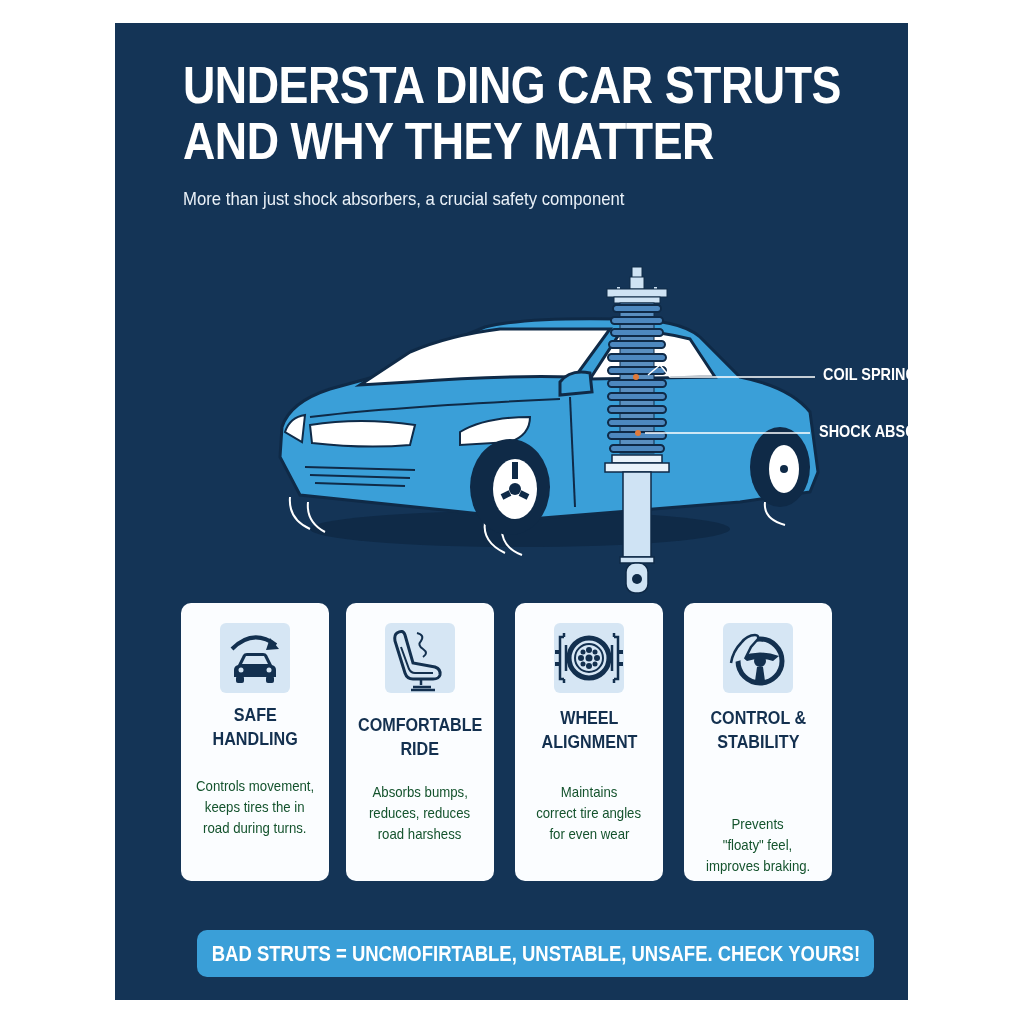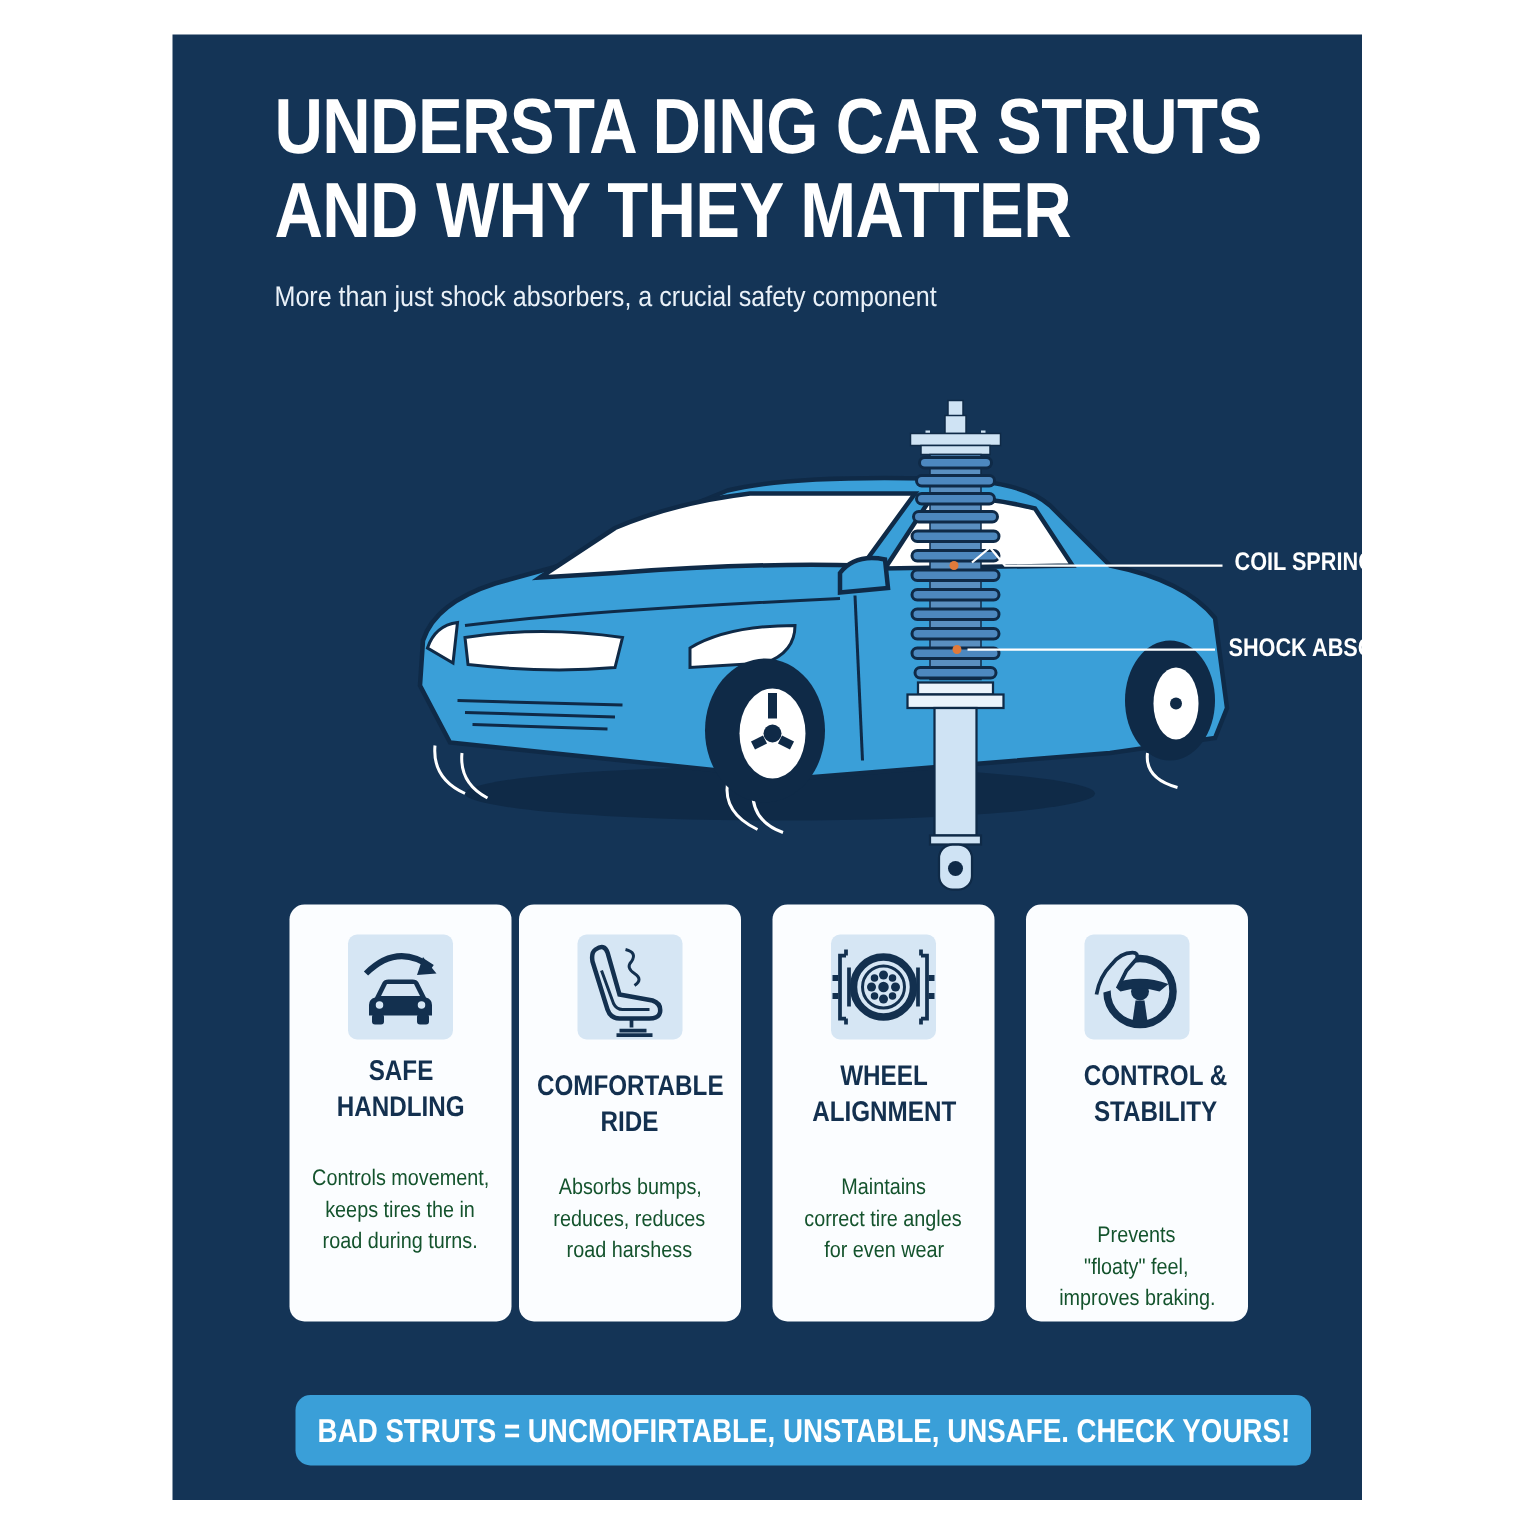--- a/index.html
+++ b/index.html
@@ -111,21 +111,21 @@
         <path d="M378 118 L390 108 L400 120 L545 120" stroke="#ffffff" stroke-width="1.5" fill="none"></path>
         <line x1="375" y1="176" x2="540" y2="176" stroke="#ffffff" stroke-width="1.5"></line>
       </g>
     </svg>
     <div class="label" style="left:553px; top:108px;">COIL SPRING</div>
     <div class="label" style="left:549px; top:165px;">SHOCK ABSORBER</div>
   </div>
 
   <div class="cards">
 
-    <div class="card" style="left:16px;text-decoration:underline;">
+    <div class="card" style="left:4px;text-decoration:underline;">
       <div class="icon-box">
         <svg viewBox="0 0 70 70">
           <path d="M12 26 Q33 5 56 22" stroke="#13304f" stroke-width="4" fill="none"></path>
           <path d="M50 15 L59 26 L46 27 Z" fill="#13304f"></path>
           <path d="M18 42 L23 32 Q24 30 27 30 L43 30 Q46 30 47 32 L52 42 Q56 43 56 47 L56 54 L14 54 L14 47 Q14 43 18 42 Z" fill="#13304f"></path>
           <path d="M22 41 L26 33 L44 33 L48 41 Z" fill="#d6e6f4"></path>
           <circle cx="21" cy="47" r="2.5" fill="#d6e6f4"></circle>
           <circle cx="49" cy="47" r="2.5" fill="#d6e6f4"></circle>
           <rect x="16" y="53" width="8" height="7" rx="2" fill="#13304f"></rect>
           <rect x="46" y="53" width="8" height="7" rx="2" fill="#13304f"></rect>
@@ -199,21 +199,21 @@
     <div class="card" style="left:507px;">
       <div class="icon-box">
         <svg viewBox="0 0 70 70">
           <circle cx="37" cy="38" r="22" fill="none" stroke="#13304f" stroke-width="5"></circle>
           <circle cx="37" cy="38" r="6" fill="#13304f"></circle>
           <path d="M18 33 Q37 26 56 33 L50 38 Q37 34 24 38 Z" fill="#13304f"></path>
           <path d="M34 44 L32 58 L42 58 L40 44 Z" fill="#13304f"></path>
           <path d="M8 40 Q10 28 18 20 Q24 12 32 12 Q36 12 35 16 L28 24 L22 36" stroke="#13304f" stroke-width="2.5" fill="#d6e6f4"></path>
         </svg>
       </div>
-      <div class="ctitle" style="top:103px;padding-left:12px;">
+      <div class="ctitle" style="top:103px;">
         <div><span>CONTROL &amp;</span></div>
         <div><span>STABILITY</span></div>
       </div>
       <div class="cdesc" style="top:178px;margin-top:32px;">
         <div><span>Prevents</span></div>
         <div><span>"floaty" feel,</span></div>
         <div><span>improves braking.</span></div>
       </div>
     </div>
 

